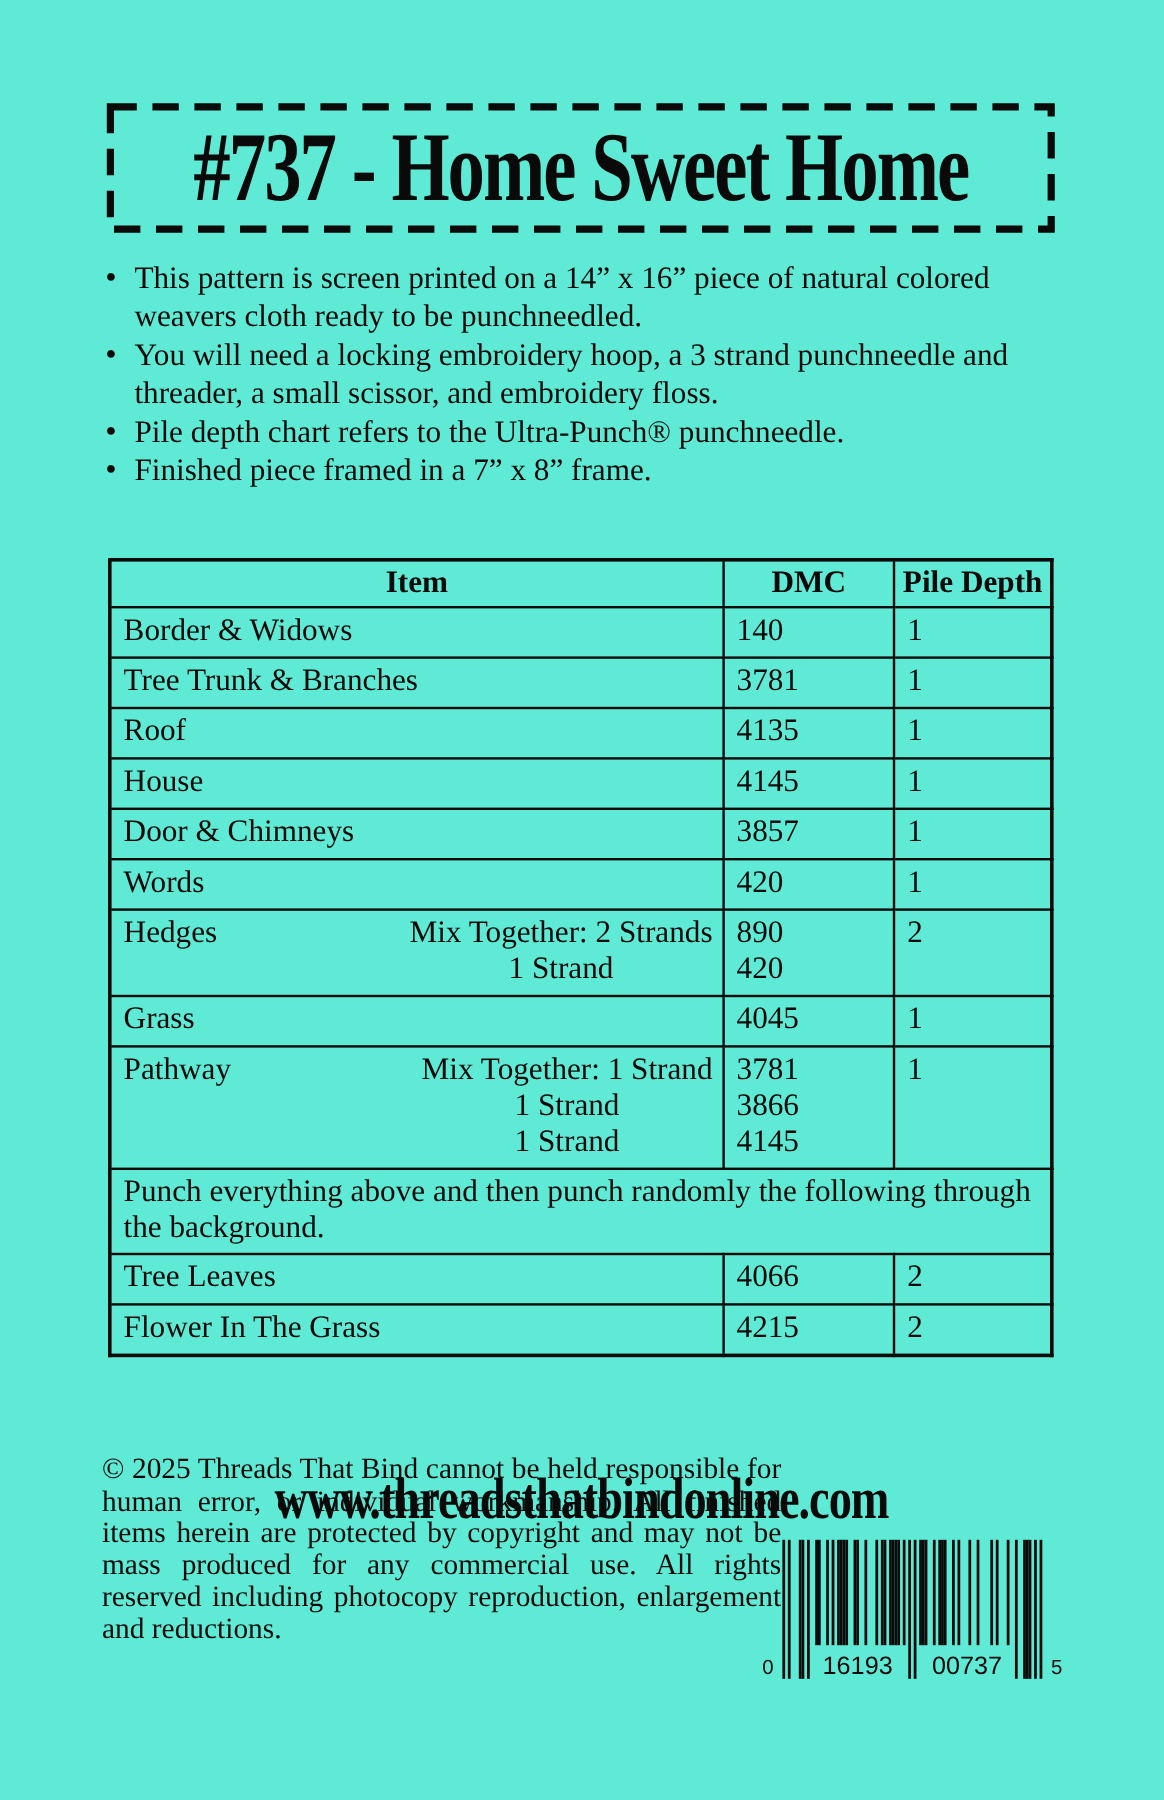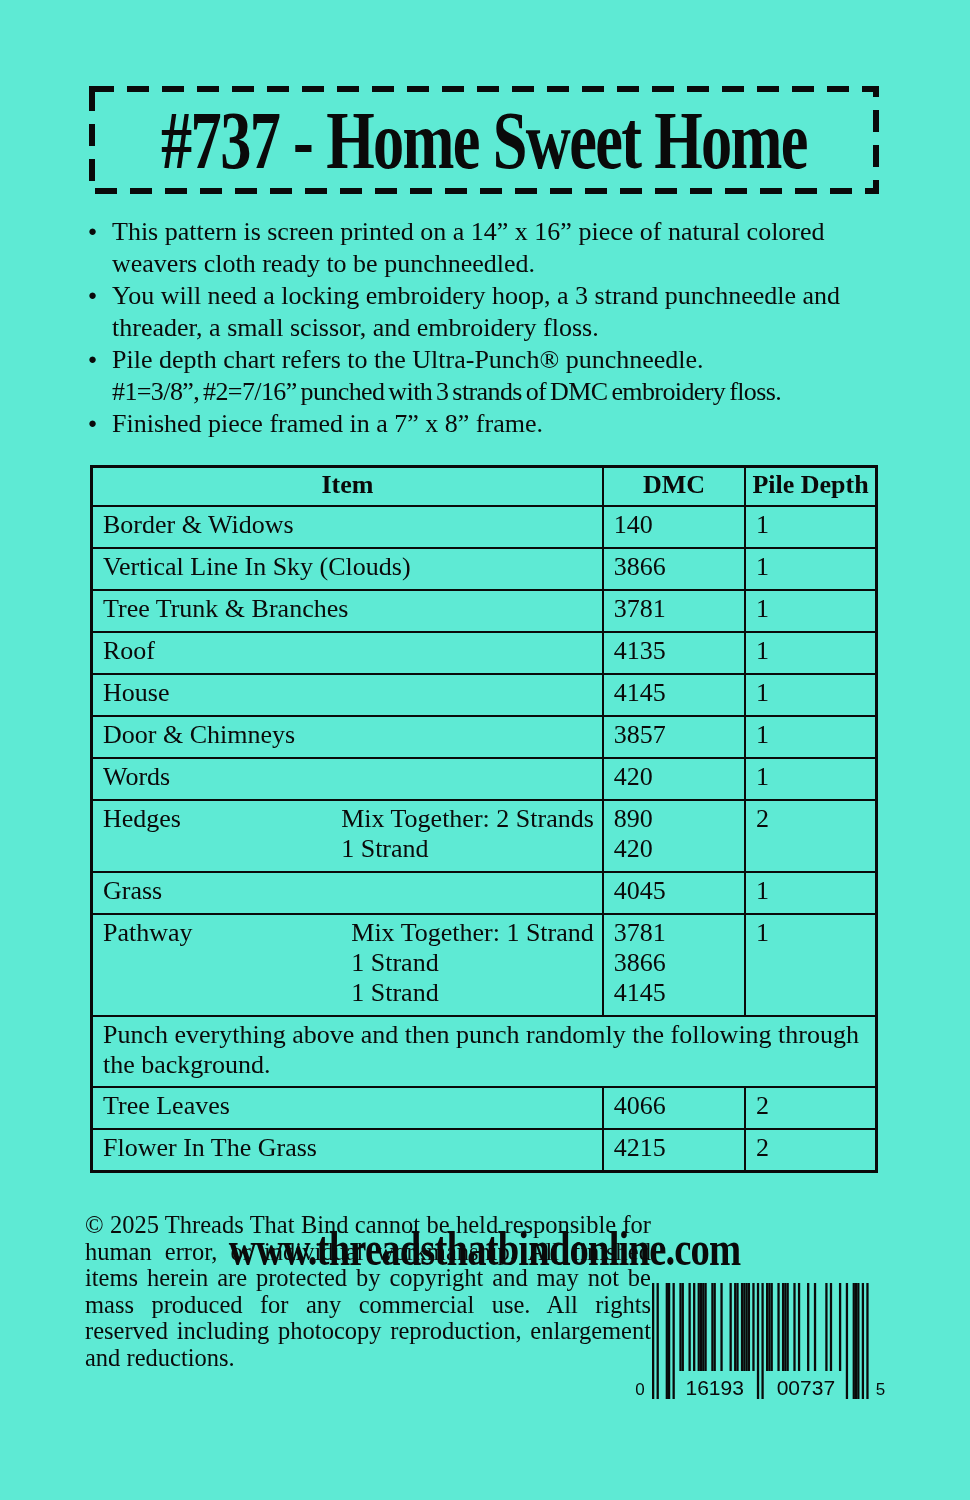--- a/index.html
+++ b/index.html
@@ -26,21 +26,21 @@
   .bullets .dot { position:absolute; left:3px; top:8px; font-size:15px; line-height:15px; }
   .bullets .sub-line { display:block; letter-spacing:-0.6px; word-spacing:-2px; }
 
   
   table.floss { position:absolute; left:90px; top:465px; width:788px;
     border-collapse:collapse; border:3px solid #0a0a0a; font-size:26px; }
   table.floss th, table.floss td { border:2px solid #0a0a0a; vertical-align:top; }
   table.floss th { font-weight:bold; text-align:center; padding:2px 4px 5px; line-height:30px; }
   table.floss td { padding:3px 8px 7px 10px; line-height:30px; }
   td.cell-item .item-flex { display:flex; justify-content:space-between; }
-  td.cell-item .mix { text-align:left; white-space:nowrap; }
+  td.cell-item .mix { text-align:center; white-space:nowrap; }
   td.cell-dmc div, td.cell-item .mix div { line-height:30px; }
   tr.note-row td { padding:3px 10px 6px 10px;margin-top:28px; }
 
   
   .website { position:absolute; left:0; top:1222px; width:970px; text-align:center; }
   .website span {
     display:inline-block; font-size:46px; font-weight:bold; white-space:nowrap;
     transform:scale(0.84,1.06); letter-spacing:-1px;
   }
 
@@ -57,21 +57,21 @@
   <div class="title-box">
     <svg width="792" height="110" viewBox="0 0 792 110">
       <rect x="4" y="4" width="784" height="102" fill="none" stroke="#0a0a0a" stroke-width="6" stroke-dasharray="22 13"></rect>
     </svg>
     <span class="title-text">#737 - Home Sweet Home</span>
   </div>
 
   <ul class="bullets" id="bullets">
       <li><span class="dot">●</span><span>This pattern is screen printed on a 14” x 16” piece of natural colored weavers cloth ready to be punchneedled.</span></li>
       <li><span class="dot">●</span><span>You will need a locking embroidery hoop, a 3 strand punchneedle and threader, a small scissor, and embroidery floss.</span></li>
-      <li><span class="dot">●</span><span>Pile depth chart refers to the Ultra-Punch® punchneedle.</span><span class="sub-line">#1=3/8”, #2=7/16” punched with 3 strands of DMC embroidery floss.</span></li>
+      <li><span class="dot">●</span><span>Pile depth chart refers to the Ultra-Punch® punchneedle.</span></li>
       <li><span class="dot">●</span><span>Finished piece framed in a 7” x 8” frame.</span></li>
     </ul>
 
   <table class="floss">
     <colgroup>
         <col style="width:513px">
         <col style="width:143px">
         <col style="width:132px">
       </colgroup>
     <thead>
@@ -79,27 +79,20 @@
         <th>Item</th>
         <th>DMC</th>
         <th>Pile Depth</th>
       </tr>
     </thead>
     <tbody id="table-body">
         <tr>
           <td class="cell-item">Border &amp; Widows</td>
           <td class="cell-dmc">
             <div>140</div>
-          </td>
-          <td class="cell-pile">1</td>
-        </tr>
-        <tr>
-          <td class="cell-item">Vertical Line In Sky (Clouds)</td>
-          <td class="cell-dmc">
-            <div>3866</div>
           </td>
           <td class="cell-pile">1</td>
         </tr>
         <tr>
           <td class="cell-item">Tree Trunk &amp; Branches</td>
           <td class="cell-dmc">
             <div>3781</div>
           </td>
           <td class="cell-pile">1</td>
         </tr>

